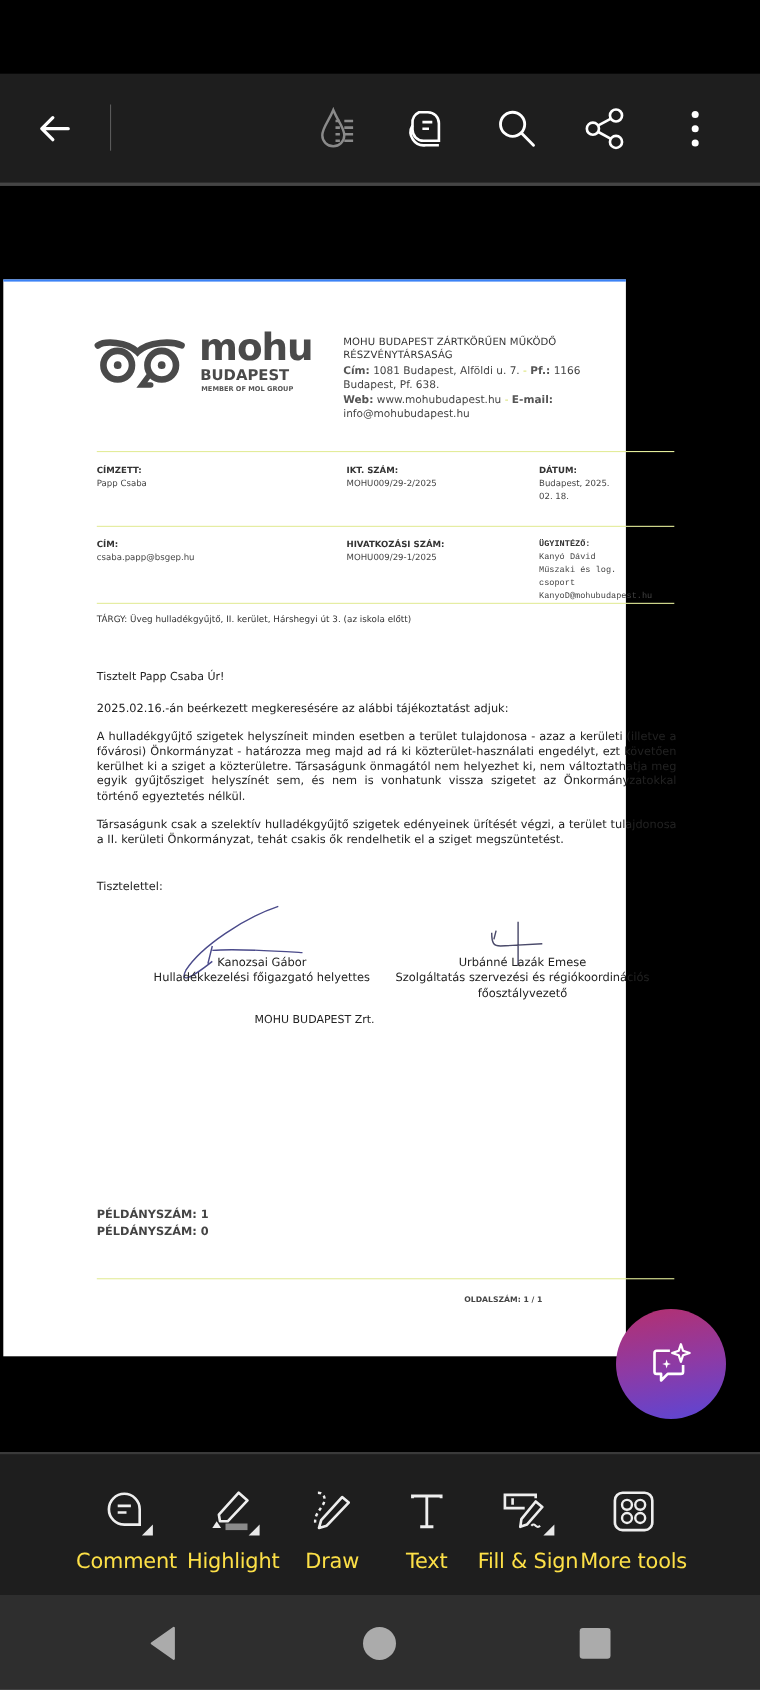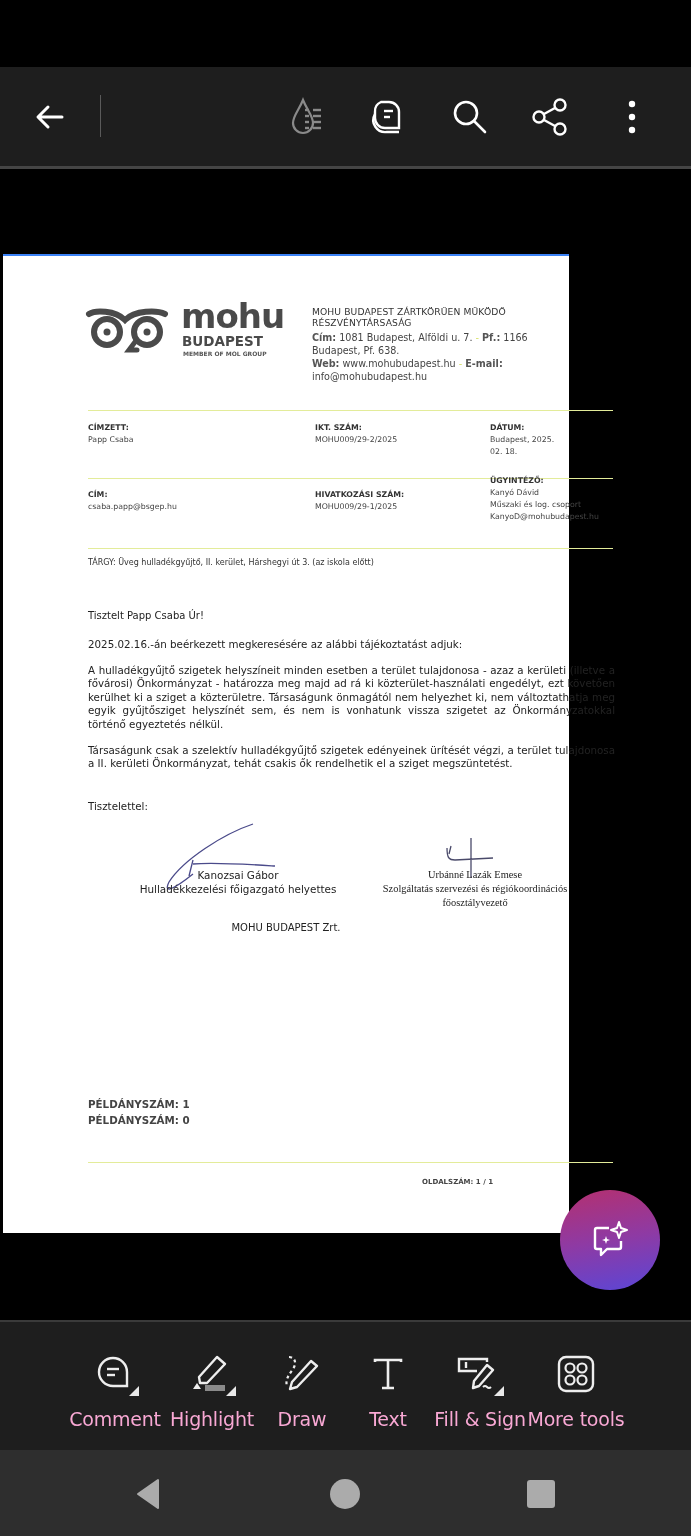--- a/index.html
+++ b/index.html
@@ -22,21 +22,21 @@
   .body-text { position:absolute; left:85px; width:527px; font-size:10.3px; line-height:13.4px; color:#222; text-align:justify; }
   .greet { position:absolute; left:85px; top:354px; font-size:10px; color:#222; }
   .sig { position:absolute; text-align:center; font-size:10.4px; line-height:14px; color:#222; }
   .footer-co { position:absolute; left:0; width:100%; top:666px; text-align:center; font-size:10px; color:#222; }
   .copies { position:absolute; left:85px; top:840px; font-size:10.3px; font-weight:bold; color:#444; line-height:16px; }
   .pageno { position:absolute; right:76px; top:922px; font-size:7px; font-weight:bold; color:#444; }
   .fab { position:absolute; left:560px; top:1190px; width:100px; height:100px; border-radius:50%; background:linear-gradient(170deg,#b4306f 0%,#8e3aa4 50%,#5b46d6 100%); display:flex; align-items:center; justify-content:center; z-index:5; }
   .toolbar { position:absolute; left:0; top:1320px; width:691px; height:130px; background:#1e1e1e; border-top:2px solid #3a3a3a; }
   .tool { position:absolute; top:28px; width:100px; display:flex; flex-direction:column; align-items:center; }
   .tool .ic { width:48px; height:48px; position:relative; display:flex; align-items:center; justify-content:center; }
-  .tool .lab { color:#f9a8d4; font-size:19px; margin-top:10px; white-space:nowrap; letter-spacing:-0.2px; }
+  .tool .lab { color:#fde047; font-size:19px; margin-top:10px; white-space:nowrap; letter-spacing:-0.2px; }
   .tri { position:absolute; right:0; bottom:2px; width:0; height:0; border-left:10px solid transparent; border-bottom:10px solid #e8e8e8; }
   .navbar { position:absolute; left:0; top:1450px; width:691px; height:86px; background:#2e2e2e; }
   .navbtn { position:absolute; top:26px; width:44px; height:36px; display:flex; align-items:center; justify-content:center; }
 </style>
 </head>
 <body>
 
 <div class="statusbar"></div>
 
 <div class="topbar">
@@ -146,21 +146,21 @@
     <div class="rule" style="top:222px;"></div>
 
     <div class="field" style="left:85px;top:233px;">
       <div class="lbl">CÍM:</div>
       <div>csaba.papp@bsgep.hu</div>
     </div>
     <div class="field" style="left:312px;top:233px;">
       <div class="lbl">HIVATKOZÁSI SZÁM:</div>
       <div>MOHU009/29-1/2025</div>
     </div>
-    <div class="field" style="left:487px;top:219px;">
+    <div class="field" style="left:487px;top:233px;font-family:Liberation Mono, monospace;">
       <div class="lbl">ÜGYINTÉZŐ:</div>
       <div>Kanyó Dávid</div>
       <div>Műszaki és log. csoport</div>
       <div>KanyoD@mohubudapest.hu</div>
     </div>
 
     <div class="rule" style="top:292px;"></div>
 
     <div class="subject">
       <span>TÁRGY:</span>
@@ -177,21 +177,21 @@
       <path d="M100 4 C70 14 30 40 16 62 C10 74 20 70 40 54 M36 56 L40 40 M40 44 C60 42 90 44 122 46" stroke="#4a4a8a" stroke-width="1.3" fill="none"></path>
     </svg>
     <svg width="60" height="50" viewBox="0 0 60 50" style="position:absolute;left:438px;top:578px;">
       <path d="M30 4 L30 44 M6 14 C6 24 8 26 14 26 L52 24 M10 12 L8 20" stroke="#4a4a6a" stroke-width="1.3" fill="none"></path>
     </svg>
 
     <div class="sig" style="left:120px;top:612px;width:230px;">
       <div>Kanozsai Gábor</div>
       <div>Hulladékkezelési főigazgató helyettes</div>
     </div>
-    <div class="sig" style="left:352px;top:612px;width:240px;font-family:Liberation Serif, serif;">
+    <div class="sig" style="left:352px;top:612px;width:240px;">
       <div>Urbánné Lazák Emese</div>
       <div>Szolgáltatás szervezési és régiókoordinációs főosztályvezető</div>
     </div>
 
     <div class="footer-co">MOHU BUDAPEST Zrt.</div>
 
     <div class="copies">
       <div>
         <span>PÉLDÁNYSZÁM:</span>
         <span>1</span>

